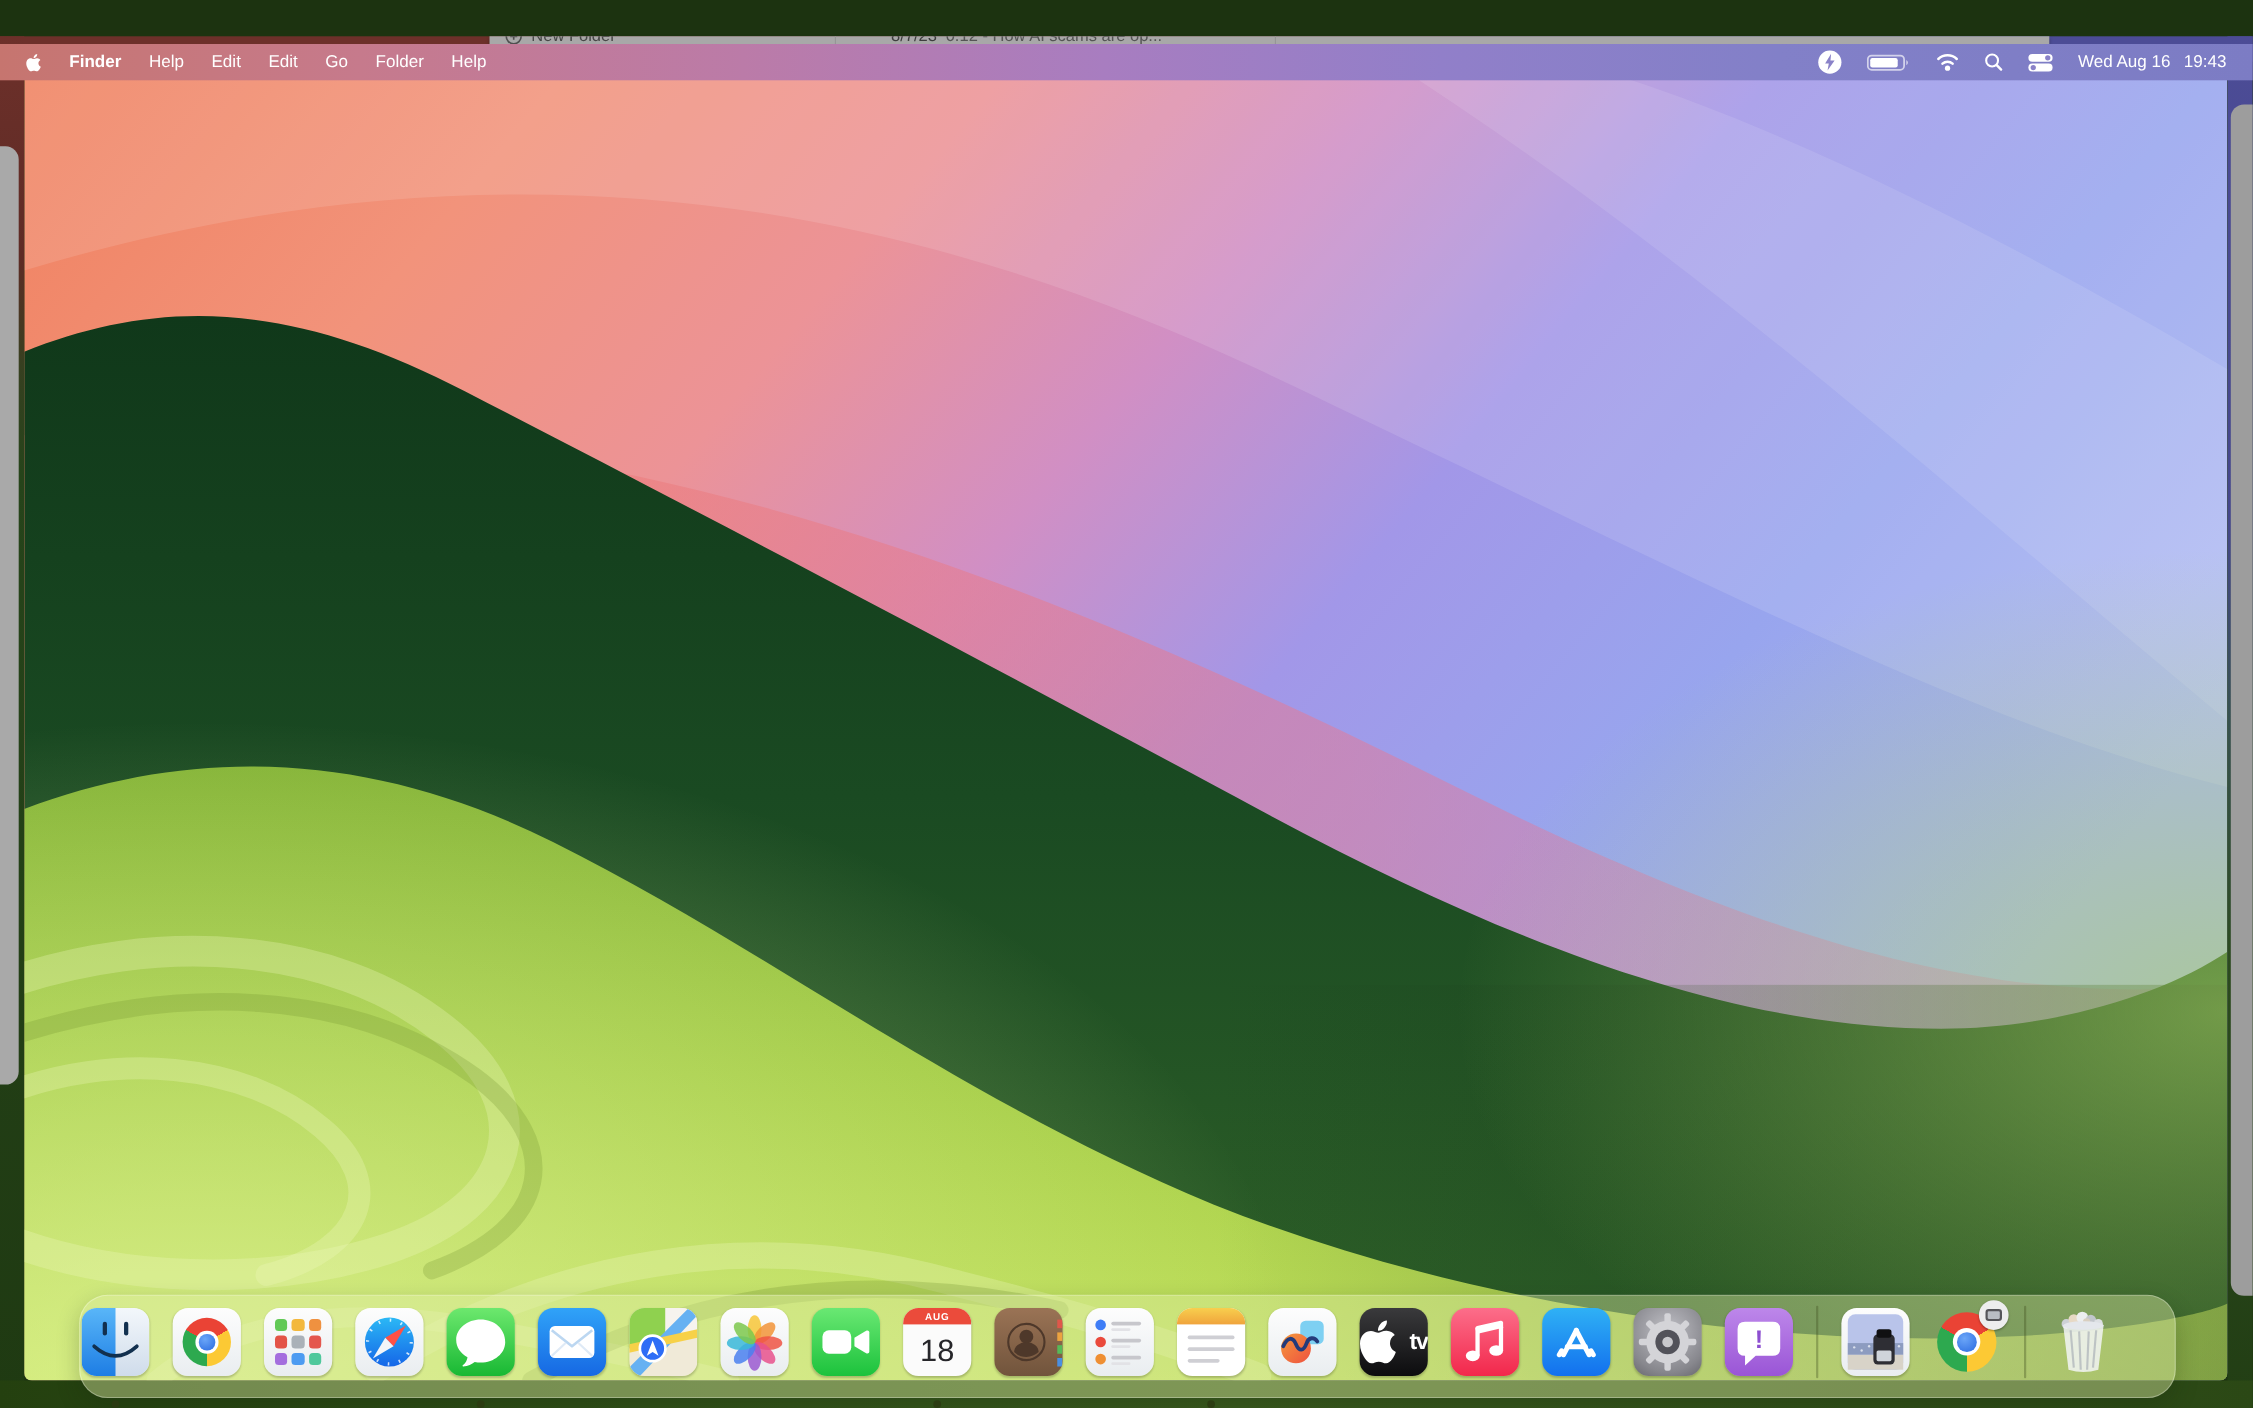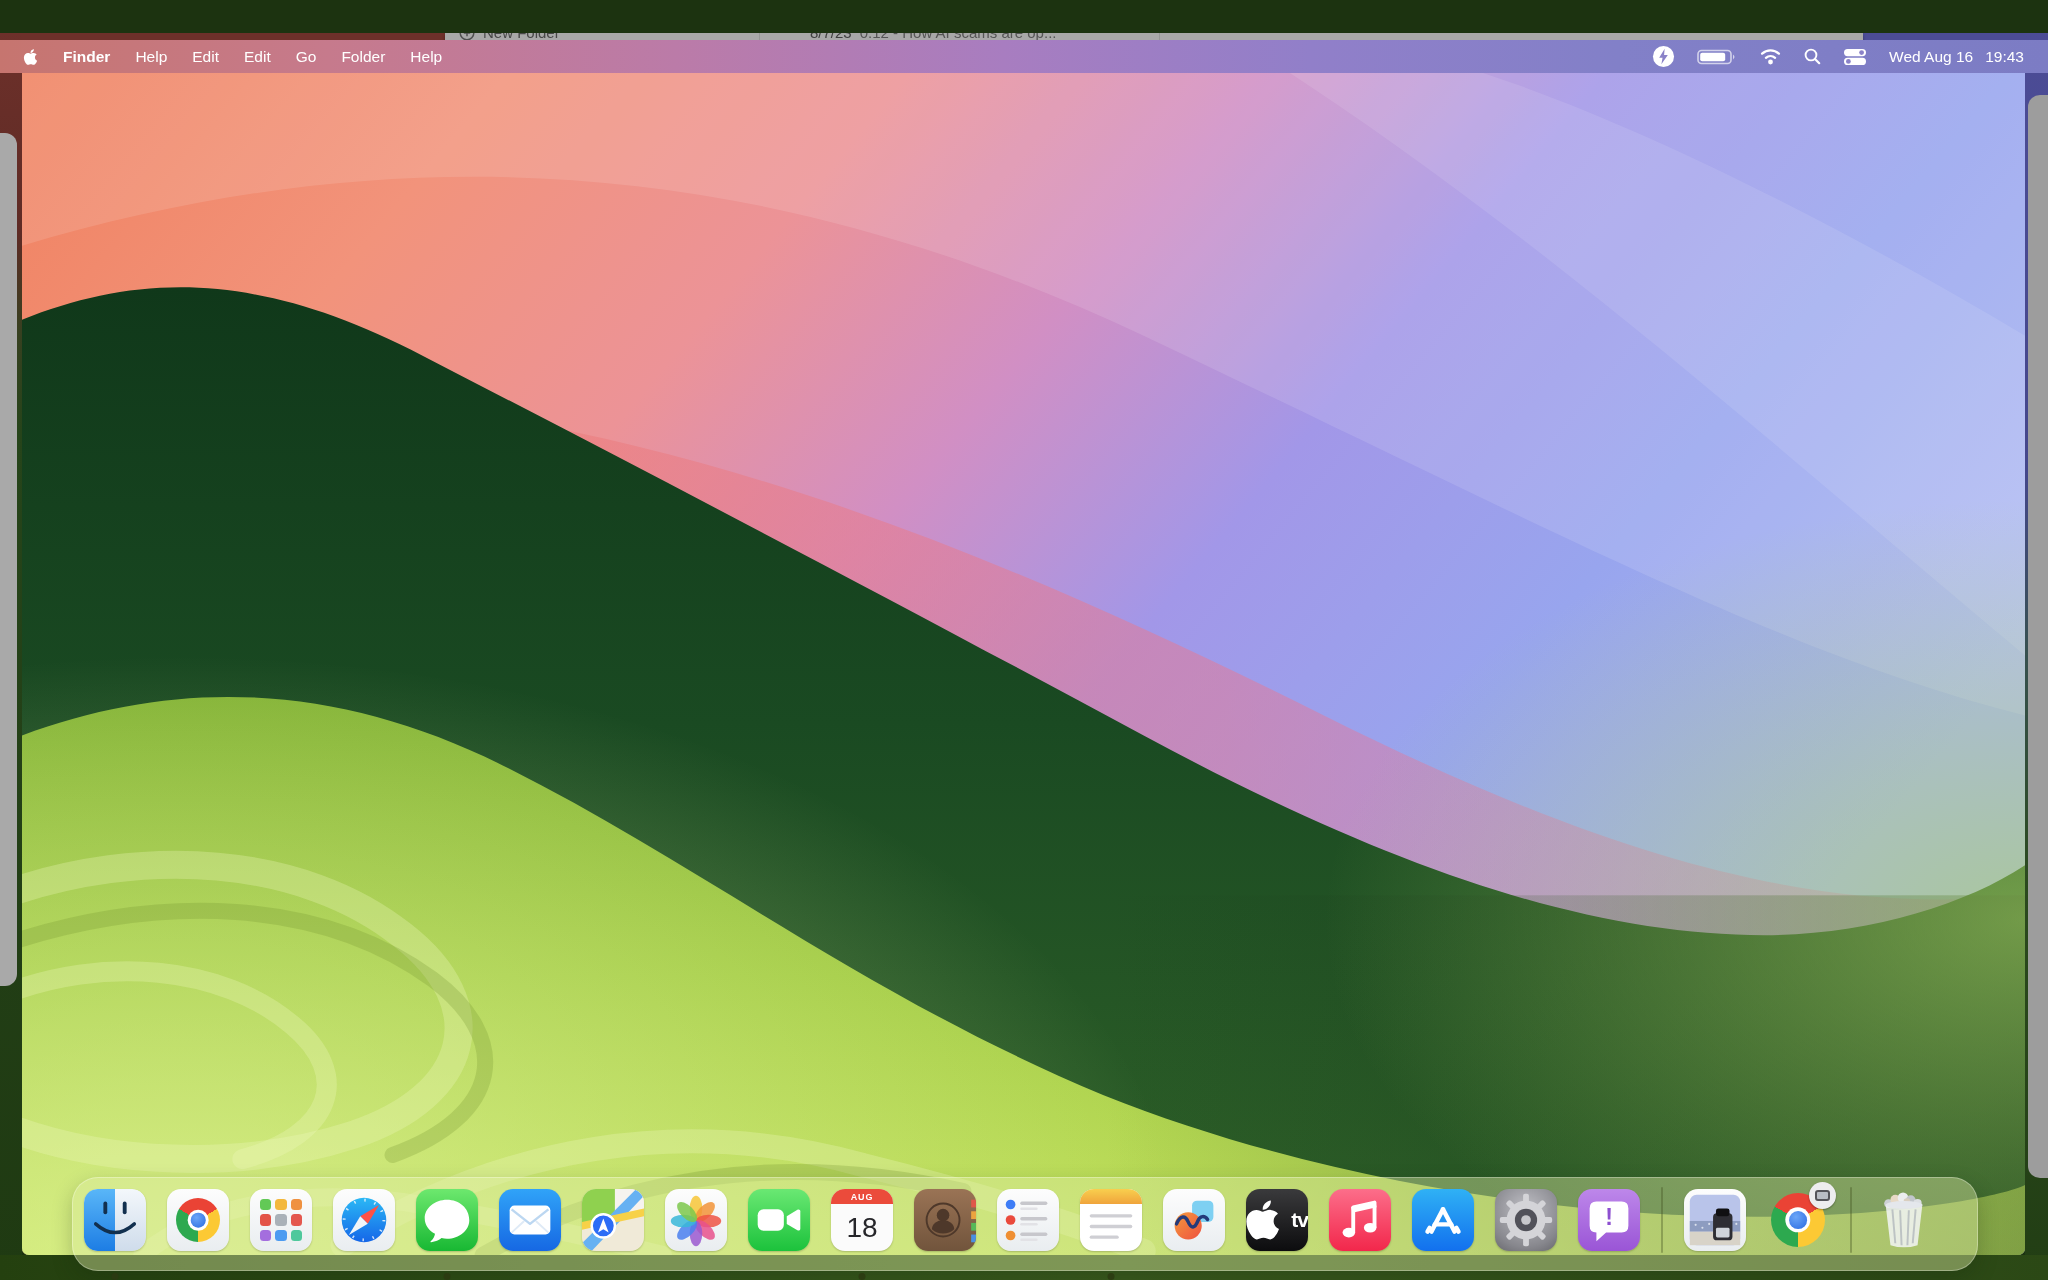--- a/index.html
+++ b/index.html
@@ -40,21 +40,21 @@
   .ns-inner{position:absolute;top:-9px;display:flex;align-items:center;gap:8px;font-size:15px;color:#474747;white-space:nowrap;}
   .ns-inner.sb{left:14px;}
   .ns-inner.ls{left:50px;color:#3e3e3e;}
   .ns-prev{color:#555;}
   .win-left{position:absolute;left:0;top:133px;width:17px;height:853px;background:#a9a9a9;border-radius:0 12px 12px 0;z-index:40;}
   .win-right{position:absolute;left:2028px;top:95px;width:20px;height:1083px;background:#9d9d9d;border-radius:12px 0 0 12px;z-index:40;}
 
   
   .dock{position:absolute;left:72px;top:1177px;width:1906px;height:94px;border-radius:26px;z-index:60;
     background:rgba(222,236,165,0.42);border:1px solid rgba(255,255,255,0.30);box-sizing:border-box;
-    box-shadow:0 8px 20px rgba(20,40,10,0.25);display:flex;align-items:flex-start;padding:11px 11px 0;gap:21px;}
+    box-shadow:0 8px 20px rgba(20,40,10,0.25);display:flex;align-items:flex-start;padding:11px 1px 0;gap:21px;}
   .ditem{position:relative;width:62px;height:62px;flex:none;}
   .tile{width:62px;height:62px;border-radius:14px;position:relative;overflow:hidden;box-shadow:0 1px 2px rgba(0,0,0,0.20);}
   .tile svg{display:block;width:100%;height:100%;}
   .t-white{background:linear-gradient(180deg,#fdfdfd,#e9edf0);}
   .dot{position:absolute;left:50%;transform:translateX(-50%);top:84px;width:7px;height:7px;border-radius:50%;background:rgba(44,58,18,0.85);}
   .dsep{width:2px;height:66px;background:rgba(62,78,30,0.35);flex:none;margin-top:-2px;border-radius:1px;}
 
   
   .chrome-ball{border-radius:50%;position:relative;
     background:conic-gradient(from 60deg,#fcc934 0 120deg,#2da94f 0 240deg,#ea4335 0 360deg);}

